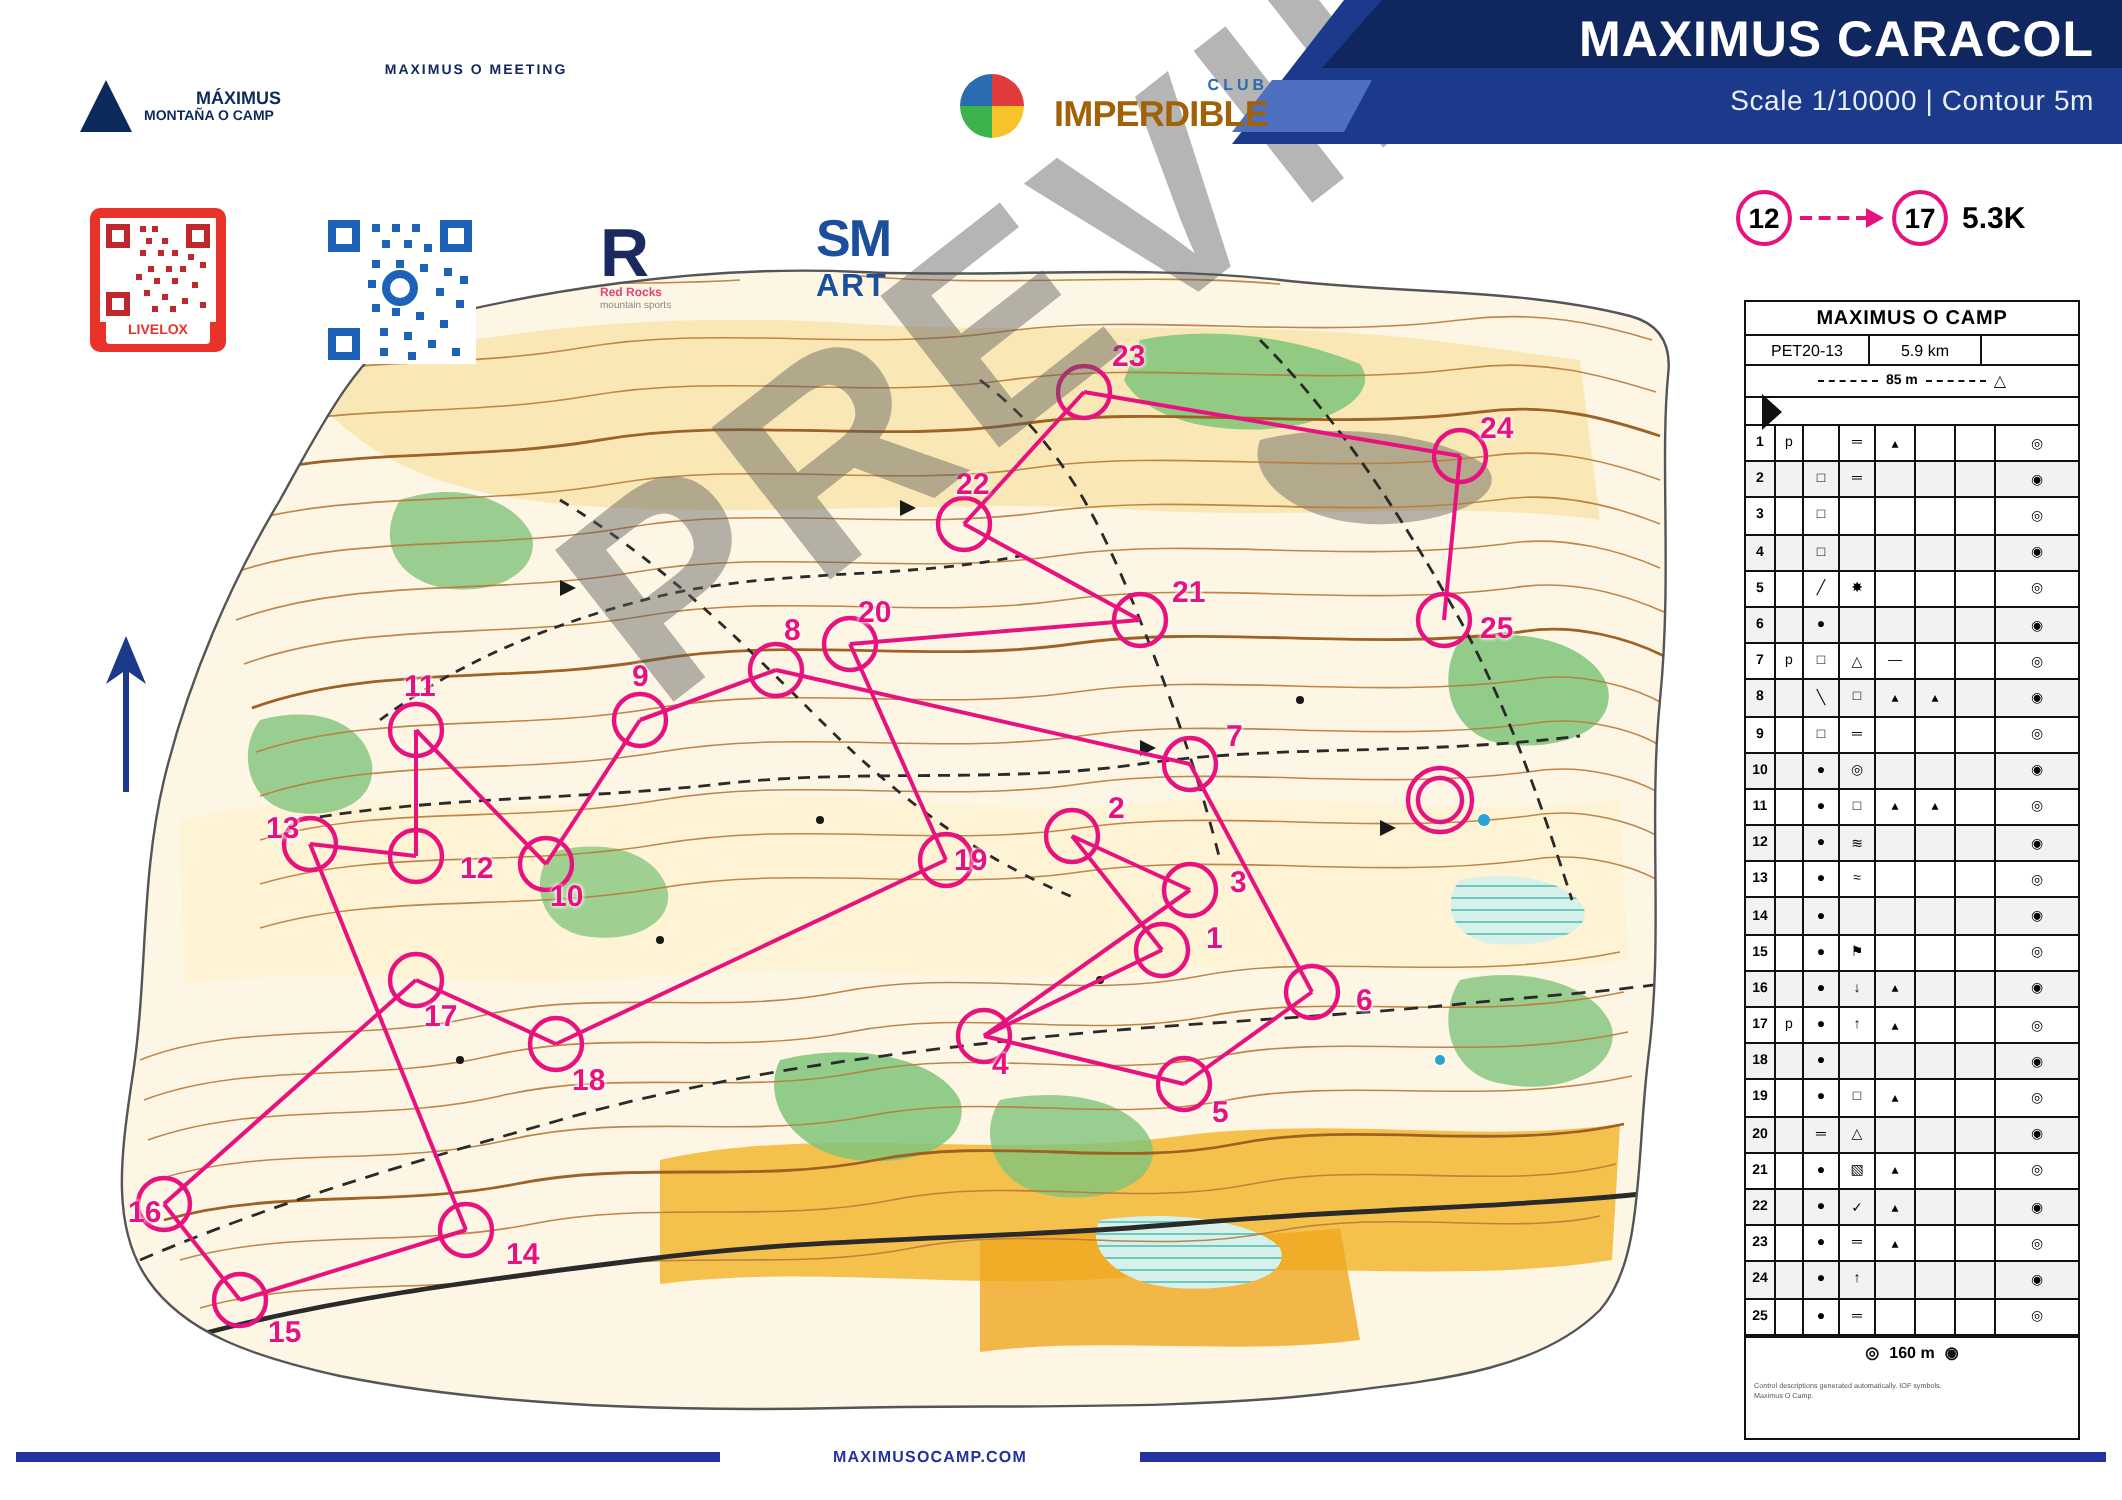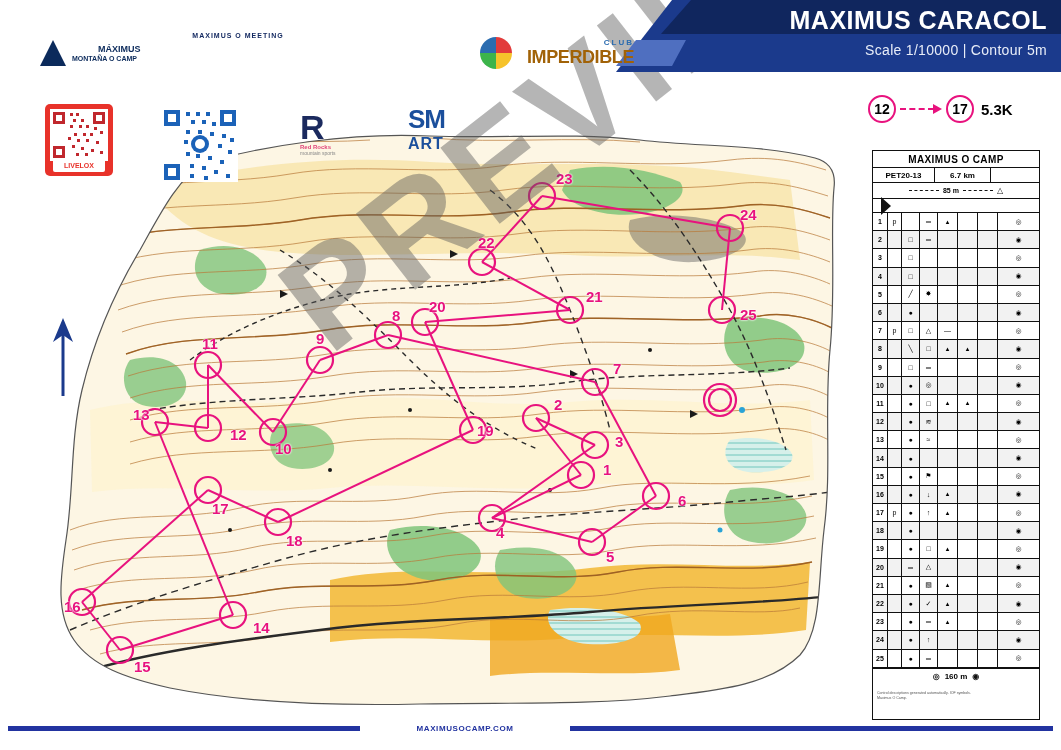--- a/index.html
+++ b/index.html
@@ -165,21 +165,21 @@
     font-size: 6px;
   }
   .cd-title {
     height: 17px; border-bottom: 1.4px solid #111;
     display: flex; align-items: center; justify-content: center;
     font-size: 10px; font-weight: bold; letter-spacing: 0.4px;
   }
   .cd-info { height: 15px; border-bottom: 1.2px solid #111; display: flex; }
   .cd-info > div {
     display: flex; align-items: center; justify-content: center;
-    font-size: 8px; font-weight: bold; text-align: center;
+    font-size: 8px; font-weight: normal; text-align: center;
   }
   .cd-info .c1 { width: 62px; border-right: 1.2px solid #111; }
   .cd-info .c2 { width: 56px; border-right: 1.2px solid #111; }
   .cd-info .c3 { flex: 1; }
   .cd-startrow { height: 16px; border-bottom: 1.2px solid #111; display: flex; align-items: center; justify-content: center; gap: 4px; }
   .cd-startrow .dashline { width: 30px; border-top: 1.5px dashed #111; }
   .cd-startrow .txt { font-size: 7px; font-weight: bold; }
   .cd-trirow { height: 14px; border-bottom: 1.2px solid #111; position: relative; }
   .cd-tri {
     position: absolute; left: 4px; top: 2px; width: 0; height: 0;
@@ -558,21 +558,21 @@
     <svg width="30" height="78" viewBox="0 0 30 78">
       <line x1="15" y1="10" x2="15" y2="78" stroke="#1b3a8c" stroke-width="3"></line>
       <polygon points="15,0 25,24 15,17 5,24" fill="#1b3a8c"></polygon>
     </svg>
   </div>
 
   <div class="cd">
     <div class="cd-title">MAXIMUS O CAMP</div>
     <div class="cd-info">
       <div class="c1">PET20-13</div>
-      <div class="c2">6.7 km</div>
+      <div class="c2">5.9 km</div>
       <div class="c3"></div>
     </div>
     <div class="cd-startrow">
       <span class="dashline"></span>
       <span class="txt">85 m</span>
       <span class="dashline"></span>
       <span class="glyph">△</span>
     </div>
     <div class="cd-trirow">
       <span class="cd-tri"></span>

